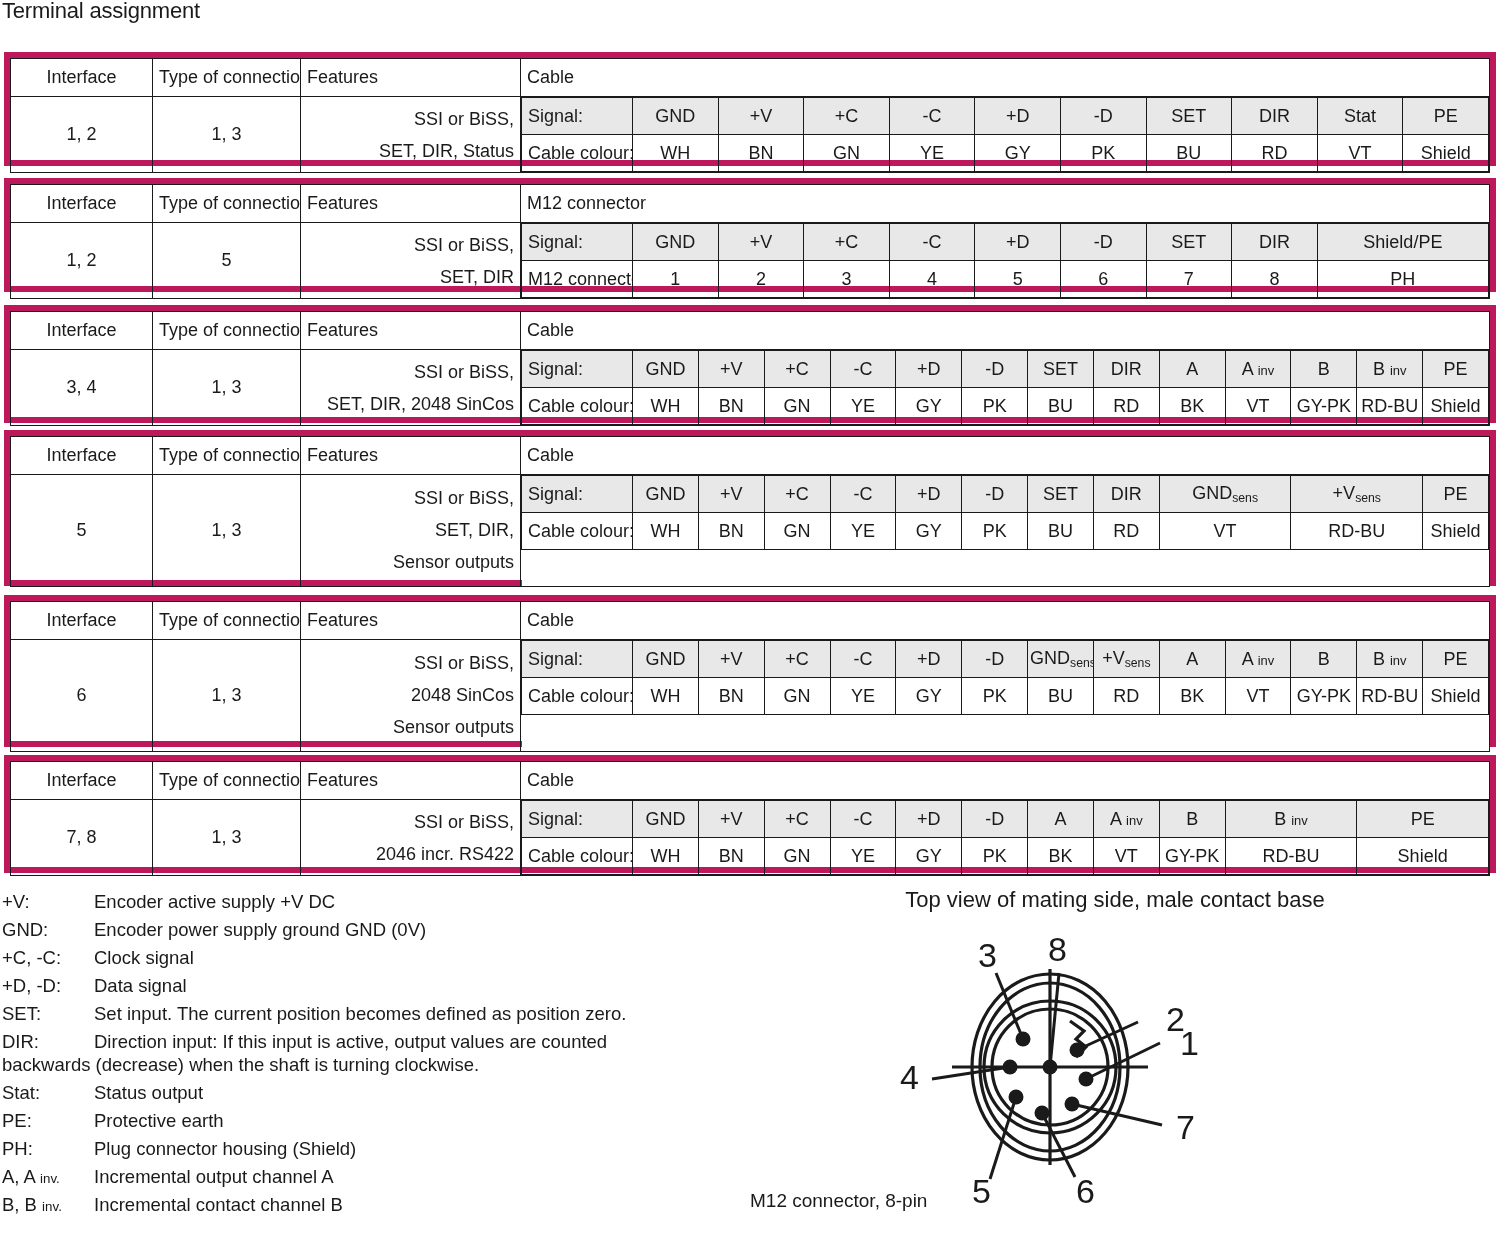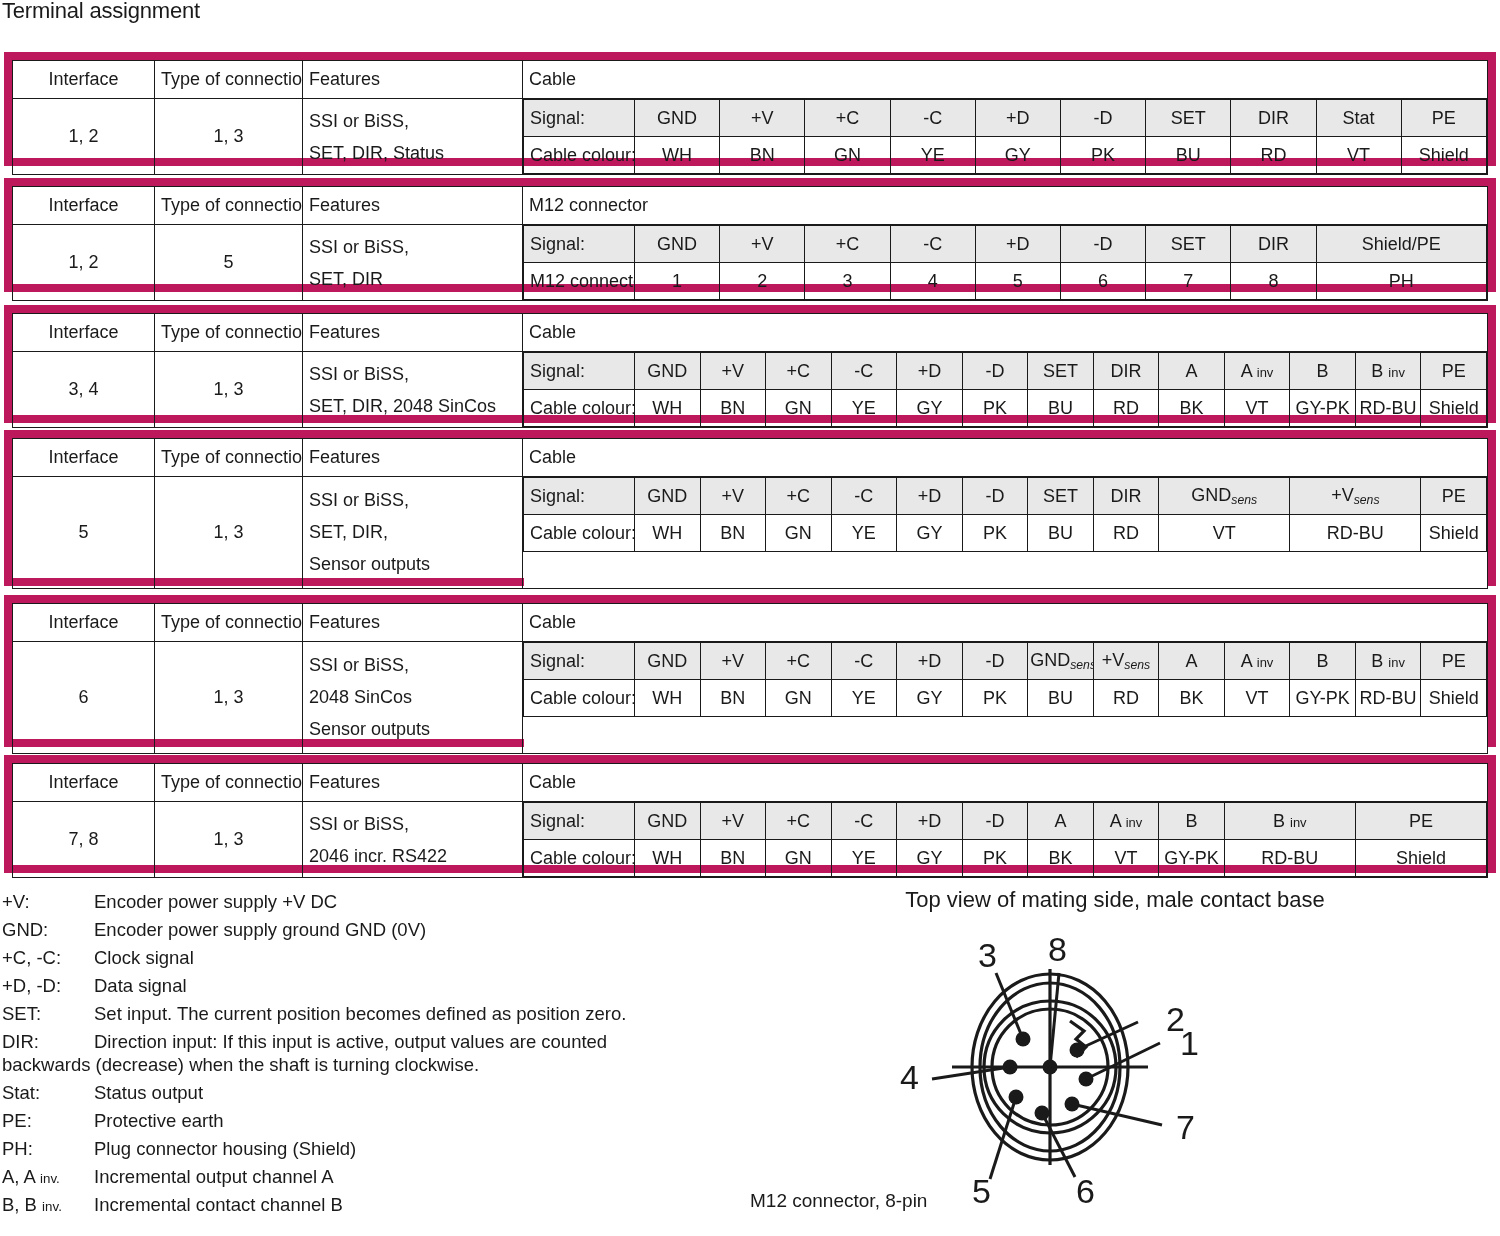--- a/index.html
+++ b/index.html
@@ -21,39 +21,39 @@
     font-size: 22px;
     letter-spacing: -0.2px;
     white-space: nowrap;
   }
 
   
   .tblock {
     position: absolute;
     left: 4px;
     width: 1492px;
-    border: 8px solid #be185d;
+    border: 6px solid #be185d;
     background: #fff;
   }
   table.t {
     width: 100%;
     border-collapse: collapse;
     table-layout: fixed;
   }
   table.t td {
     border: 1px solid #1a1a1a;
     padding: 0 6px;
     font-size: 18px;
     vertical-align: middle;
     overflow: hidden;
     white-space: nowrap;
   }
   .c-if    { width: 142px; text-align: center; }
   .c-type  { width: 148px; text-align: center; }
-  .c-feat  { width: 220px; text-align: left; }
+  .c-feat  { width: 220px; text-align: right; }
   .c-rest  { padding: 0 !important; border: 1px solid #1a1a1a; }
 
   td.hdr-left { text-align: center; height: 38px; }
   td.hdr-feat { text-align: left; height: 38px; }
   td.hdr-rest { text-align: left; height: 38px; vertical-align: middle; }
 
   .stack { display: flex; flex-direction: column; justify-content: center; height: 100%; }
   .stack .ln { line-height: 1.0; padding: 7px 0; }
 
   
@@ -71,21 +71,21 @@
     overflow: hidden;
     white-space: nowrap;
   }
   table.sig tr.signal-row td { background: #e8e8e8; }
   table.sig td.rowlabel {
     text-align: left;
     padding-left: 6px;
     width: 111px;
   }
   table.sig td.blankfill { border: none; background: #fff !important; height: 36px; }
-  sub { font-size: 0.68em; vertical-align: -0.22em; font-style: italic; }
+  sub { font-size: 0.68em; vertical-align: -0.22em; }
   .inv { font-size: 0.72em; vertical-align: 0em; }
 
   
   .legend {
     position: absolute;
     left: 2px; top: 893px;
     width: 740px;
     font-size: 18.5px;
   }
   .legend .row { display: flex; line-height: 1.0; margin-bottom: 9.5px; }
@@ -463,21 +463,21 @@
        </td>
      </tr>
    </tbody>
       </table>
     </div>
   </div>
 
 <div class="legend" id="legend-root">
     <div class="row">
       <div class="term">+V:</div>
-      <div class="desc">Encoder power supply +V DC</div>
+      <div class="desc">Encoder active supply +V DC</div>
     </div>
     <div class="row">
       <div class="term">GND:</div>
       <div class="desc">Encoder power supply ground GND (0V)</div>
     </div>
     <div class="row">
       <div class="term">+C, -C:</div>
       <div class="desc">Clock signal</div>
     </div>
     <div class="row">

